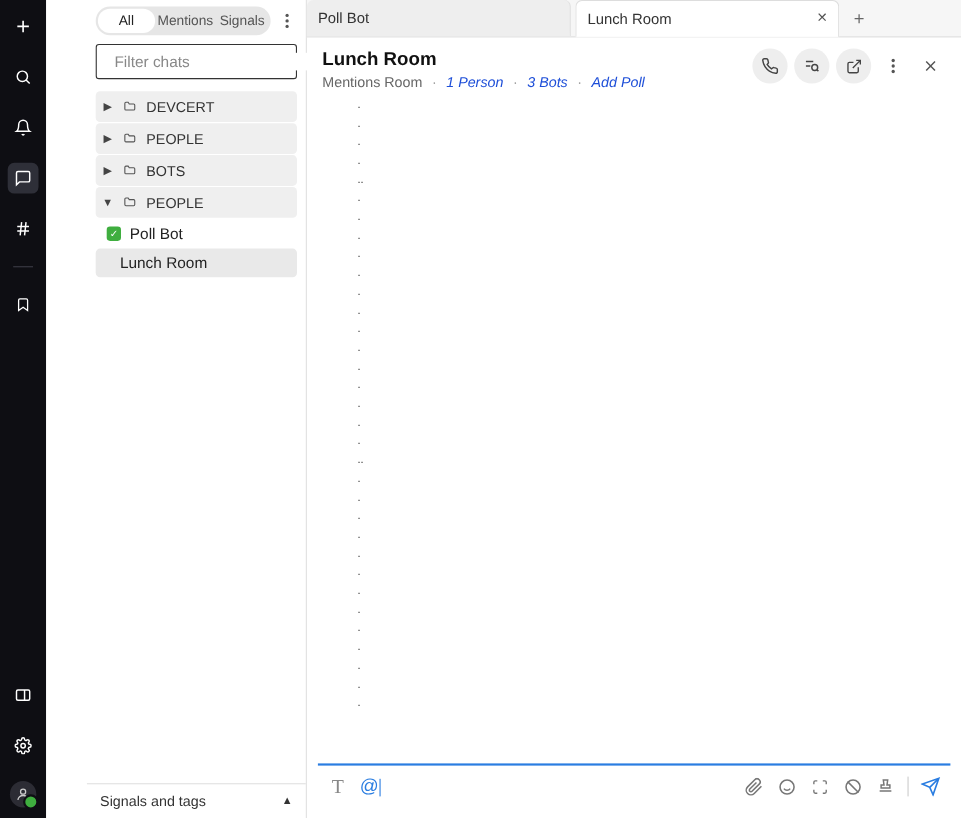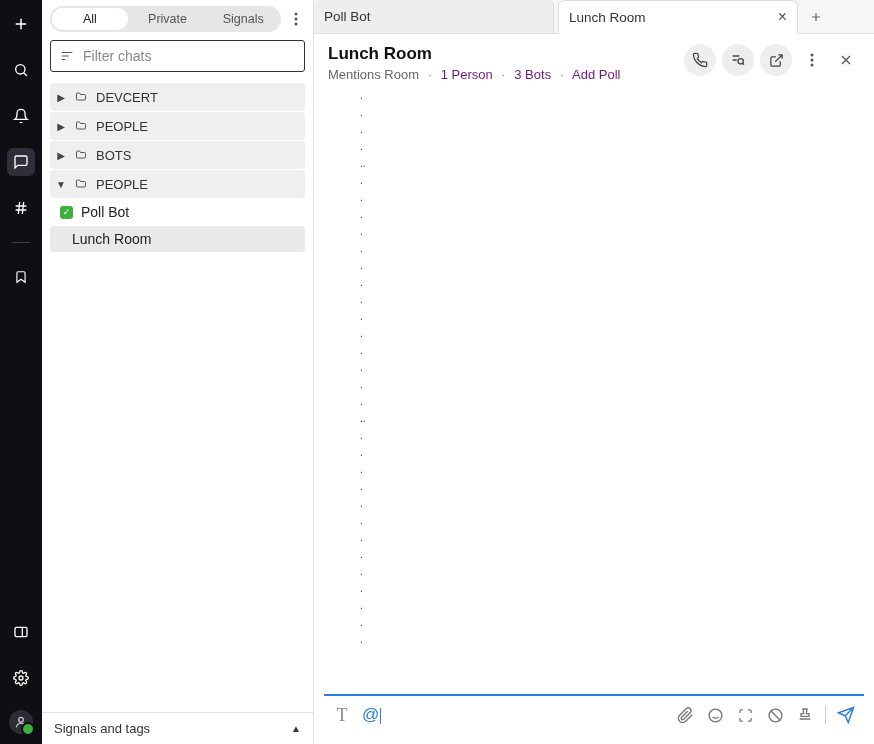--- a/index.html
+++ b/index.html
@@ -4,21 +4,21 @@
 <style>
 * { margin: 0; padding: 0; box-sizing: border-box; font-family: -apple-system, BlinkMacSystemFont, "Segoe UI", Arial, sans-serif; }
 body { width: 874px; height: 744px; overflow: hidden; display: flex; background: #fff; }
 .nav-rail { width: 42px; background: #0e0e13; display: flex; flex-direction: column; align-items: center; padding-top: 10px; gap: 18px; position: relative; }
 .nav-rail .rail-icon { width: 28px; height: 28px; border-radius: 6px; display: flex; align-items: center; justify-content: center; color: #fff; cursor: pointer; }
 .nav-rail .rail-icon.active { background: #2e2f38; }
 .nav-rail .rail-sep { height: 1px; width: 18px; background: #3c3c46; margin: 2px 0; }
 .nav-rail .spacer { flex: 1; }
 .rail-avatar { width: 24px; height: 24px; border-radius: 50%; background: #2c2c34; position: relative; margin-bottom: 10px; display:flex; align-items:center; justify-content:center; }
 .rail-avatar::after { content: ""; position: absolute; right: -2px; bottom: -2px; width: 10px; height: 10px; border-radius: 50%; background: #3fae3f; border: 2px solid #0e0e13; }
-.sidebar { width: 272px; background: #fff; border-right: 1px solid #e0e0e0; display: flex; flex-direction: column; position: relative; }
+.sidebar { width: 237px; background: #fff; border-right: 1px solid #e0e0e0; display: flex; flex-direction: column; position: relative; padding-left: 37px; }
 .sidebar-top { padding: 6px 8px 6px 8px; display: flex; align-items: center; gap: 6px; }
 .seg { flex: 1; display: flex; background: #e6e6e6; border-radius: 14px; height: 26px; overflow: hidden; }
 .seg-btn { flex: 1; font-size: 12.5px; color: #555; display: flex; align-items: center; justify-content: center; cursor: pointer; }
 .seg-btn.active { background: #fff; border-radius: 14px; color: #222; margin: 2px; }
 .more-dots { width: 18px; height: 26px; display: flex; align-items: center; justify-content: center; color: #555; cursor:pointer; }
 .search-wrap { margin: 2px 8px 8px 8px; border: 1.5px solid #333; border-radius: 3px; height: 32px; display: flex; align-items: center; padding: 0 8px; gap: 8px; }
 .search-wrap input { border: none; outline: none; flex: 1; font-size: 14px; color: #ef4444; }
 .search-wrap input::placeholder { color: #888; }
 .tree { flex: 1; overflow-y: auto; padding-top: 2px; }
 .tree-folder { background: #efefef; height: 28px; margin: 1px 8px; border-radius: 4px; display: flex; align-items: center; padding-left: 6px; gap: 8px; font-size: 13px; color: #333; cursor: pointer; }
@@ -32,21 +32,21 @@
 .tabs-row { height: 34px; display: flex; align-items: stretch; background: #f6f6f6; border-bottom: 1px solid #e0e0e0; }
 .tab { width: 240px; border-right: 1px solid #ddd; display: flex; align-items: center; padding: 0 10px; font-size: 13.5px; color: #333; background: #eeeeee; cursor: pointer; position: relative; border-top-left-radius: 6px; border-top-right-radius: 6px; margin-right: 4px; }
 .tab.active { background: #fff; border: 1px solid #ddd; border-bottom: 1px solid #fff; margin-bottom: -1px; }
 .tab .close-x { margin-left: auto; color: #555; font-size: 16px; cursor: pointer; }
 .tab-add { width: 28px; display: flex; align-items: center; justify-content: center; color: #666; cursor: pointer; }
 .room-header { padding: 10px 14px 4px 14px; display: flex; align-items: flex-start; }
 .room-header-text { flex: 1; }
 .room-title { font-size: 17px; font-weight: 600; color: #111; }
 .room-meta { font-size: 13px; margin-top: 3px; }
 .room-meta span.dim { color: #666; }
-.room-meta span.link { color: #701a75; cursor: pointer; }
+.room-meta span.link { color: #1d4ed8; cursor: pointer; font-style: italic; }
 .room-meta span.sep { color: #999; margin: 0 5px; }
 .room-actions { display: flex; align-items: center; gap: 6px; }
 .round-btn { width: 32px; height: 32px; border-radius: 50%; background: #eee; display: flex; align-items: center; justify-content: center; color: #444; cursor: pointer; }
 .flat-btn { width: 28px; height: 32px; display: flex; align-items: center; justify-content: center; color: #555; cursor: pointer; }
 .message-area { flex: 1; overflow: hidden; padding: 4px 0 0 46px; }
 .dot-line { height: 17px; font-size: 10px; color: #333; }
 .compose-bar { border-top: 2px solid #2a7de1; margin: 0 10px 10px 10px; height: 40px; display: flex; align-items: center; gap: 10px; }
 .compose-left { display: flex; align-items: center; gap: 10px; padding-left: 8px; }
 .compose-icon { width: 20px; height: 20px; display: flex; align-items: center; justify-content: center; color: #777; cursor: pointer; }
 .at-sym { color: #2a7de1; font-size: 17px; font-weight: 500; }
@@ -111,21 +111,21 @@
         <circle cx="12" cy="8" r="4"></circle>
         <path d="M4 21c0-4 4-7 8-7s8 3 8 7"></path>
       </svg>
     </div>
 </div>
 
 <div class="sidebar">
   <div class="sidebar-top">
     <div class="seg">
       <div class="seg-btn active">All</div>
-      <div class="seg-btn">Private</div>
+      <div class="seg-btn">Mentions</div>
       <div class="seg-btn">Signals</div>
     </div>
     <div class="more-dots">
         <svg width="4" height="14" viewBox="0 0 4 14" fill="currentColor">
           <circle cx="2" cy="2" r="1.5"></circle>
           <circle cx="2" cy="7" r="1.5"></circle>
           <circle cx="2" cy="12" r="1.5"></circle>
         </svg>
       </div>
   </div>

